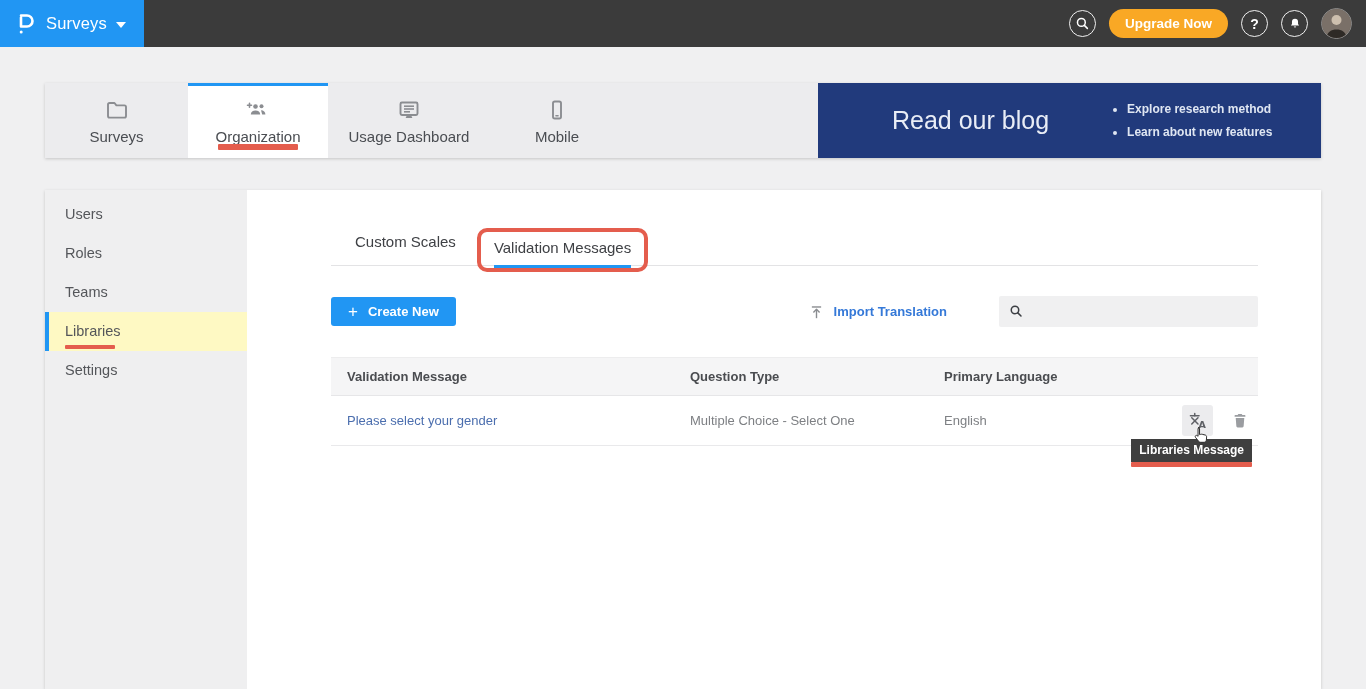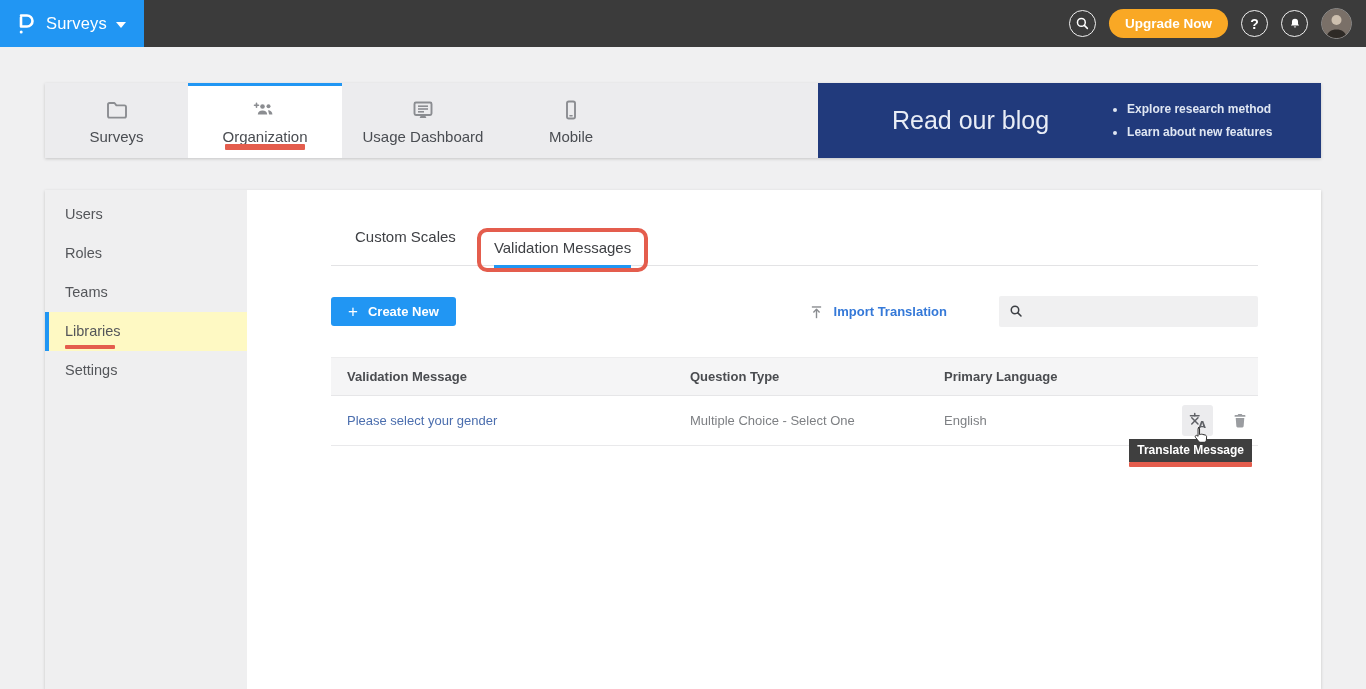--- a/index.html
+++ b/index.html
@@ -54,21 +54,21 @@
     background:#ececee; box-shadow:0 1px 3px rgba(0,0,0,.18);
     display:flex;
   }
   .nav-tab {
     height:75px; display:flex; flex-direction:column; align-items:center;
     justify-content:center; gap:7px; cursor:pointer; position:relative;
     border-top:3px solid transparent; padding-top:0;
   }
   .nav-tab .nav-label { font-size:15px; color:#4a4d52; }
   .nav-tab.active { background:#fff; border-top-color:#2196f3; }
-  .nav-tab.w1 { width:143px; } .nav-tab.w2 { width:154px; }
+  .nav-tab.w1 { width:143px; } .nav-tab.w2 { width:140px; }
   .nav-tab.w3 { width:162px; } .nav-tab.w4 { width:134px; }
   .nav-red-underline {
     position:absolute; bottom:8px; left:50%; transform:translateX(-50%);
     width:80px; height:6px; background:#e45d4d; border-radius:1px;
   }
   .banner {
     position:absolute; right:0; top:0; width:503px; height:75px;
     background:#213a7c; display:flex; align-items:center; cursor:pointer;
   }
   .banner-title { margin-left:74px; color:#e9edf6; font-size:25px; font-weight:500; }
@@ -88,21 +88,21 @@
     color:#54565a; border-left:4px solid transparent; cursor:pointer; position:relative;
   }
   .side-item.active { background:#fef9c3; border-left-color:#2196f3; }
   .side-red-underline {
     position:absolute; left:16px; bottom:2px; width:50px; height:4px;
     background:#e45d4d; border-radius:1px;
   }
 
   .content { flex:1; padding:0 63px 0 60px; position:relative; }
 
-  .ctabs { display:flex; align-items:flex-start; margin-top:38px; }
+  .ctabs { display:flex; align-items:flex-end; margin-top:38px; }
   .ctab { font-size:15px; font-weight:500; color:#3f4145; cursor:pointer; white-space:nowrap; }
   .ctab-first { margin-left:24px; padding-bottom:15px; }
   .annotation-box {
     margin-left:21px; margin-bottom:-7px;
     border:4px solid #e45d4d; border-radius:10px;
     padding:7px 13px 0 13px; position:relative; z-index:2;
   }
   .ctab.active { padding-bottom:9px; border-bottom:3px solid #2196f3; }
   .tab-divider { height:1px; background:#e3e3e5; }
 
@@ -353,21 +353,21 @@
           <button class="delete-btn">
             <span>
               <svg width="18" height="19" viewBox="0 0 24 25">
                 <path d="M8.8 5.2 9.8 3.8h4.4l1 1.4h3.4a.6.6 0 0 1 .6.6v1.6H4.8V5.8a.6.6 0 0 1 .6-.6z" fill="#9b9da1"></path>
                 <path d="M6.3 9h11.4l-.85 11.2a1.7 1.7 0 0 1-1.7 1.5H8.85a1.7 1.7 0 0 1-1.7-1.5z" fill="#9b9da1"></path>
               </svg>
             </span>
           </button>
 
           <div class="tooltip-wrap">
-            <div class="tooltip-box">Translate Message</div>
+            <div class="tooltip-box">Libraries Message</div>
             <div class="tooltip-red-underline"></div>
           </div>
         </div>
       </div>
     </div>
 
   </section>
 </main>
 
 </body></html>

